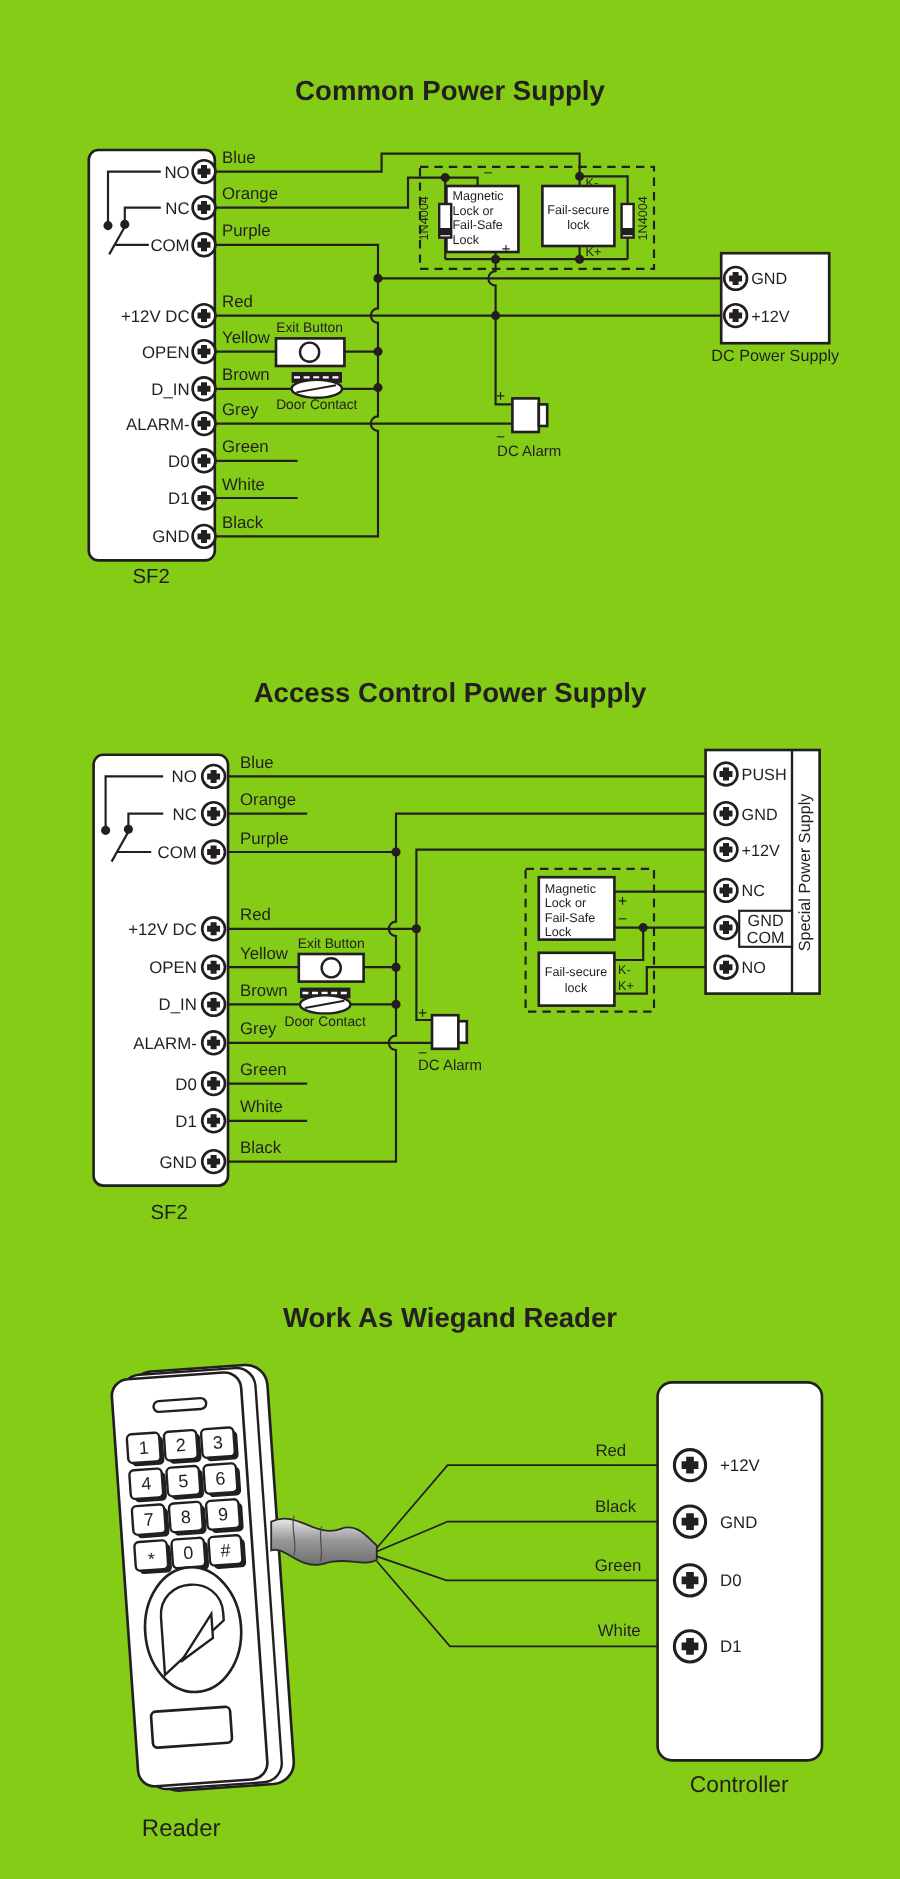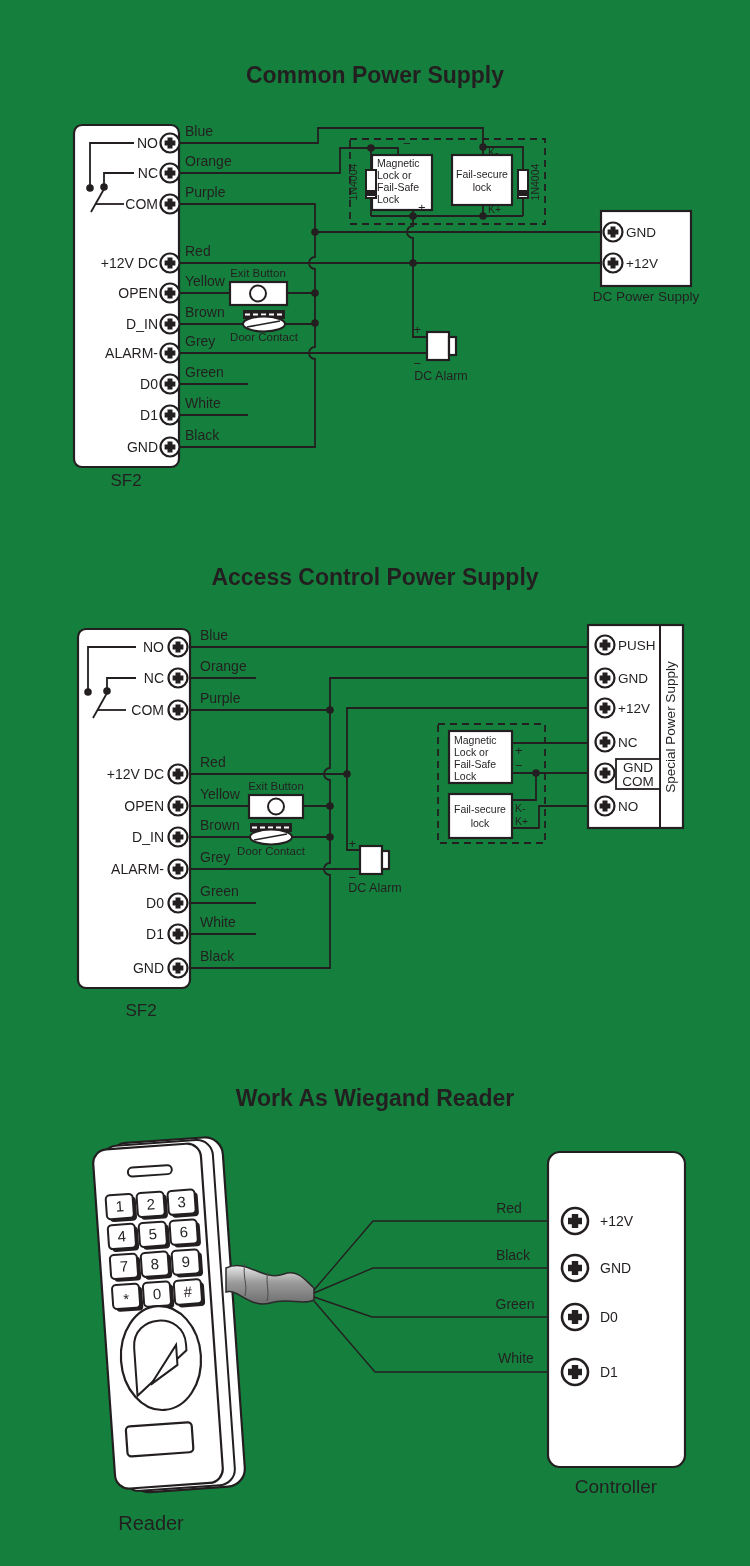--- a/index.html
+++ b/index.html
@@ -1,16 +1,16 @@
 <!DOCTYPE html>
 <html><head>
 <meta charset="utf-8">
 <style>
   html,body{margin:0;padding:0;background:#ffffff;}
-  .canvas{position:relative;width:750px;height:1566px;background:#15803d;overflow:hidden;
+  .canvas{position:relative;width:750px;height:1566px;background:#84cc16;overflow:hidden;
           font-family:"Liberation Sans", sans-serif;}
   svg{position:absolute;left:0;top:0;}
   svg text{fill:#231f20;font-family:"Liberation Sans", sans-serif;}
   .title{font-size:23px;font-weight:bold;}
   .tlabel{font-size:14px;}
   .wlabel{font-size:14px;}
   .small{font-size:10.5px;}
   .comp{font-size:11.5px;}
   .alarm{font-size:12.5px;}
   .psu{font-size:13.5px;}

